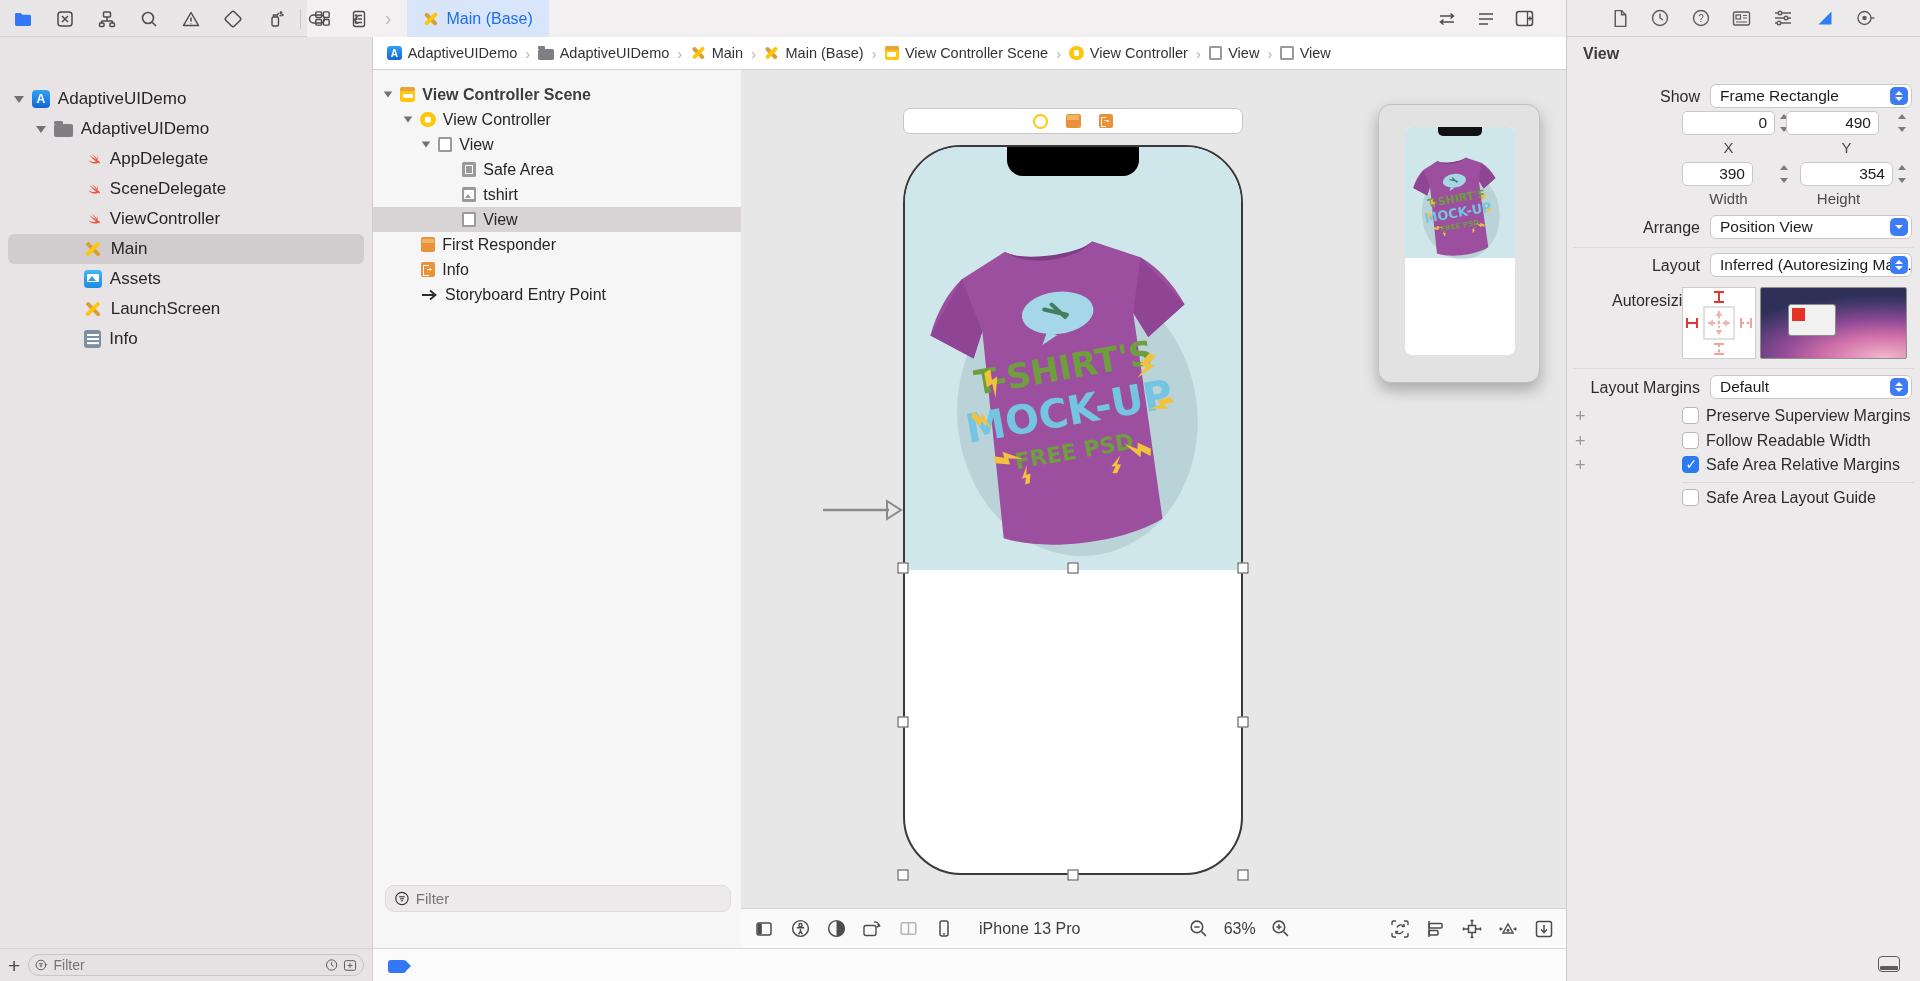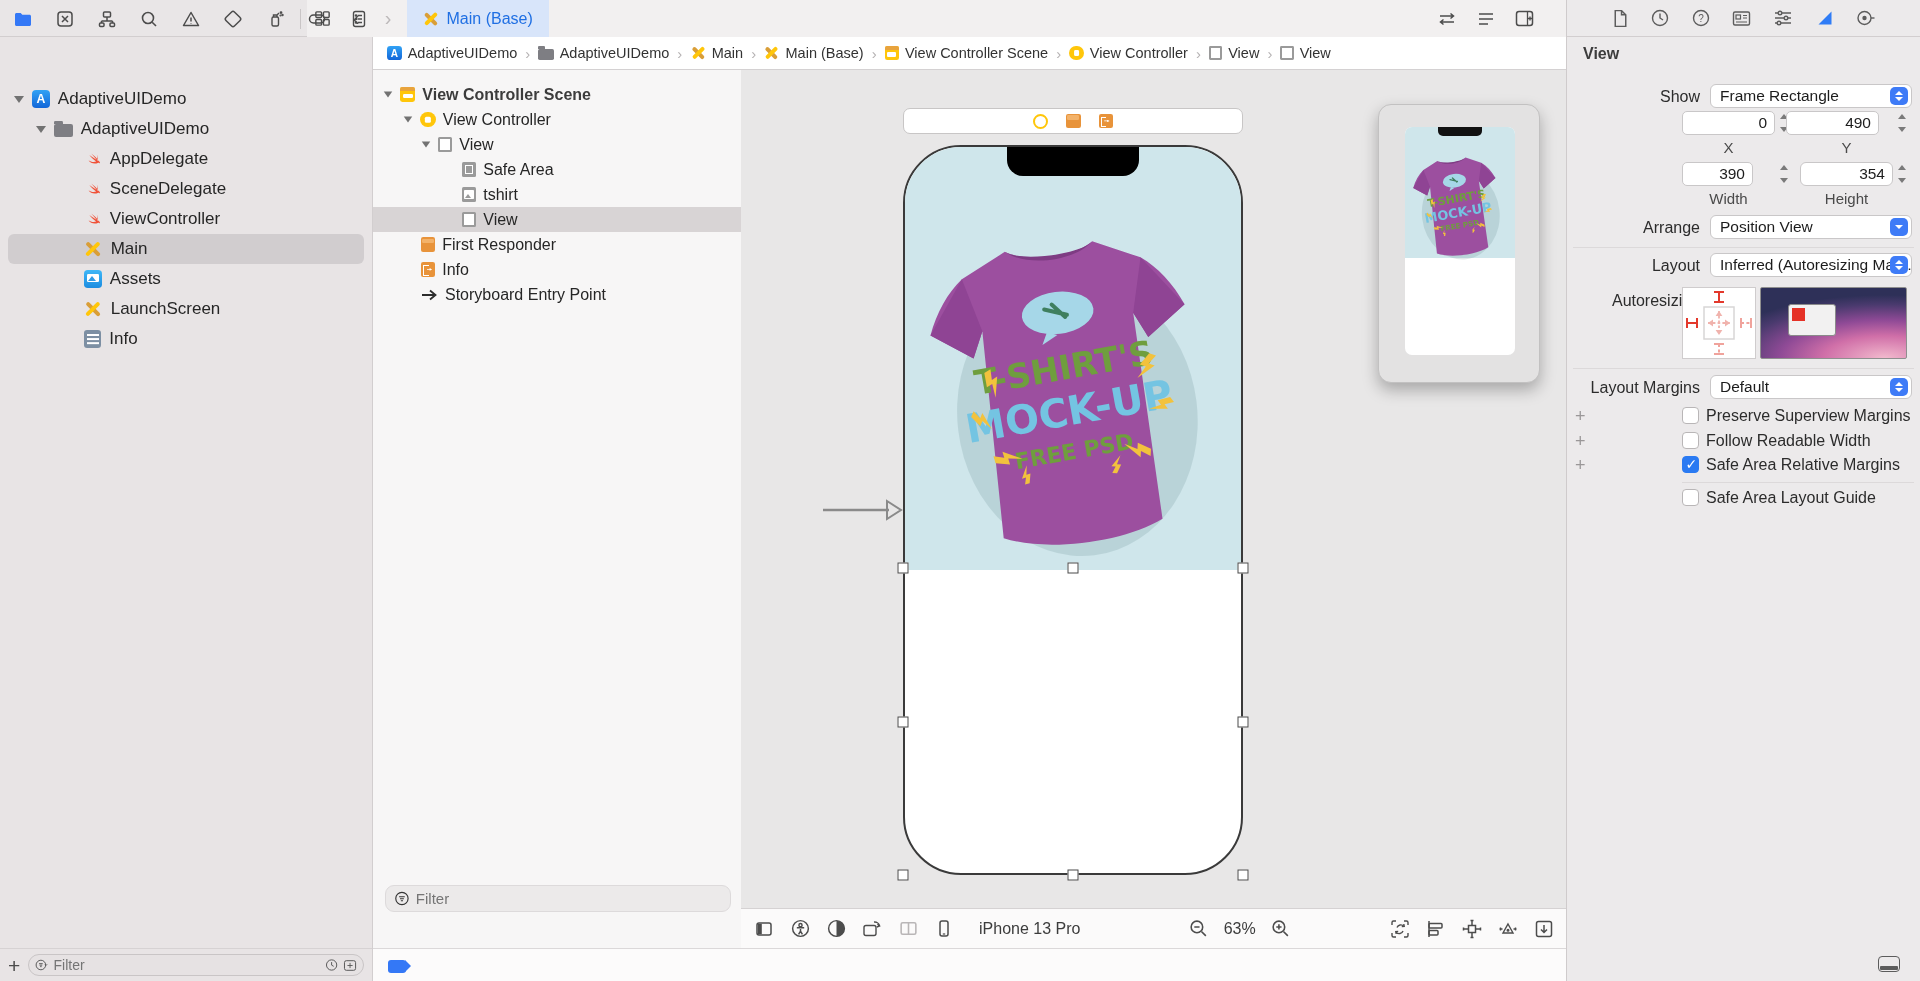--- a/index.html
+++ b/index.html
@@ -676,21 +676,21 @@
         <span class="dn"></span>
       </div>
     <div class="numfield" style="left:233px;top:162px;width:93px;border-radius:6px;">
         <span>354</span>
       </div>
     <div class="stepper" style="left:328px;top:162px;">
         <span class="up"></span>
         <span class="dn"></span>
       </div>
     <div class="flabel" style="left:115px;top:190px;width:93px;">Width</div>
-    <div class="flabel" style="left:233px;top:190px;width:93px;">Height</div>
+    <div class="flabel" style="left:225px;top:190px;width:93px;">Height</div>
 
     <div class="rlabel" style="right:220px;top:219px;">Arrange</div>
     <div class="dropdown" style="left:143px;top:215px;width:202px;">
       <span>Position View</span>
       <span class="dd-btn single">
           <span class="dn"></span>
         </span>
     </div>
 
     <div class="divider" style="top:247px;"></div>

